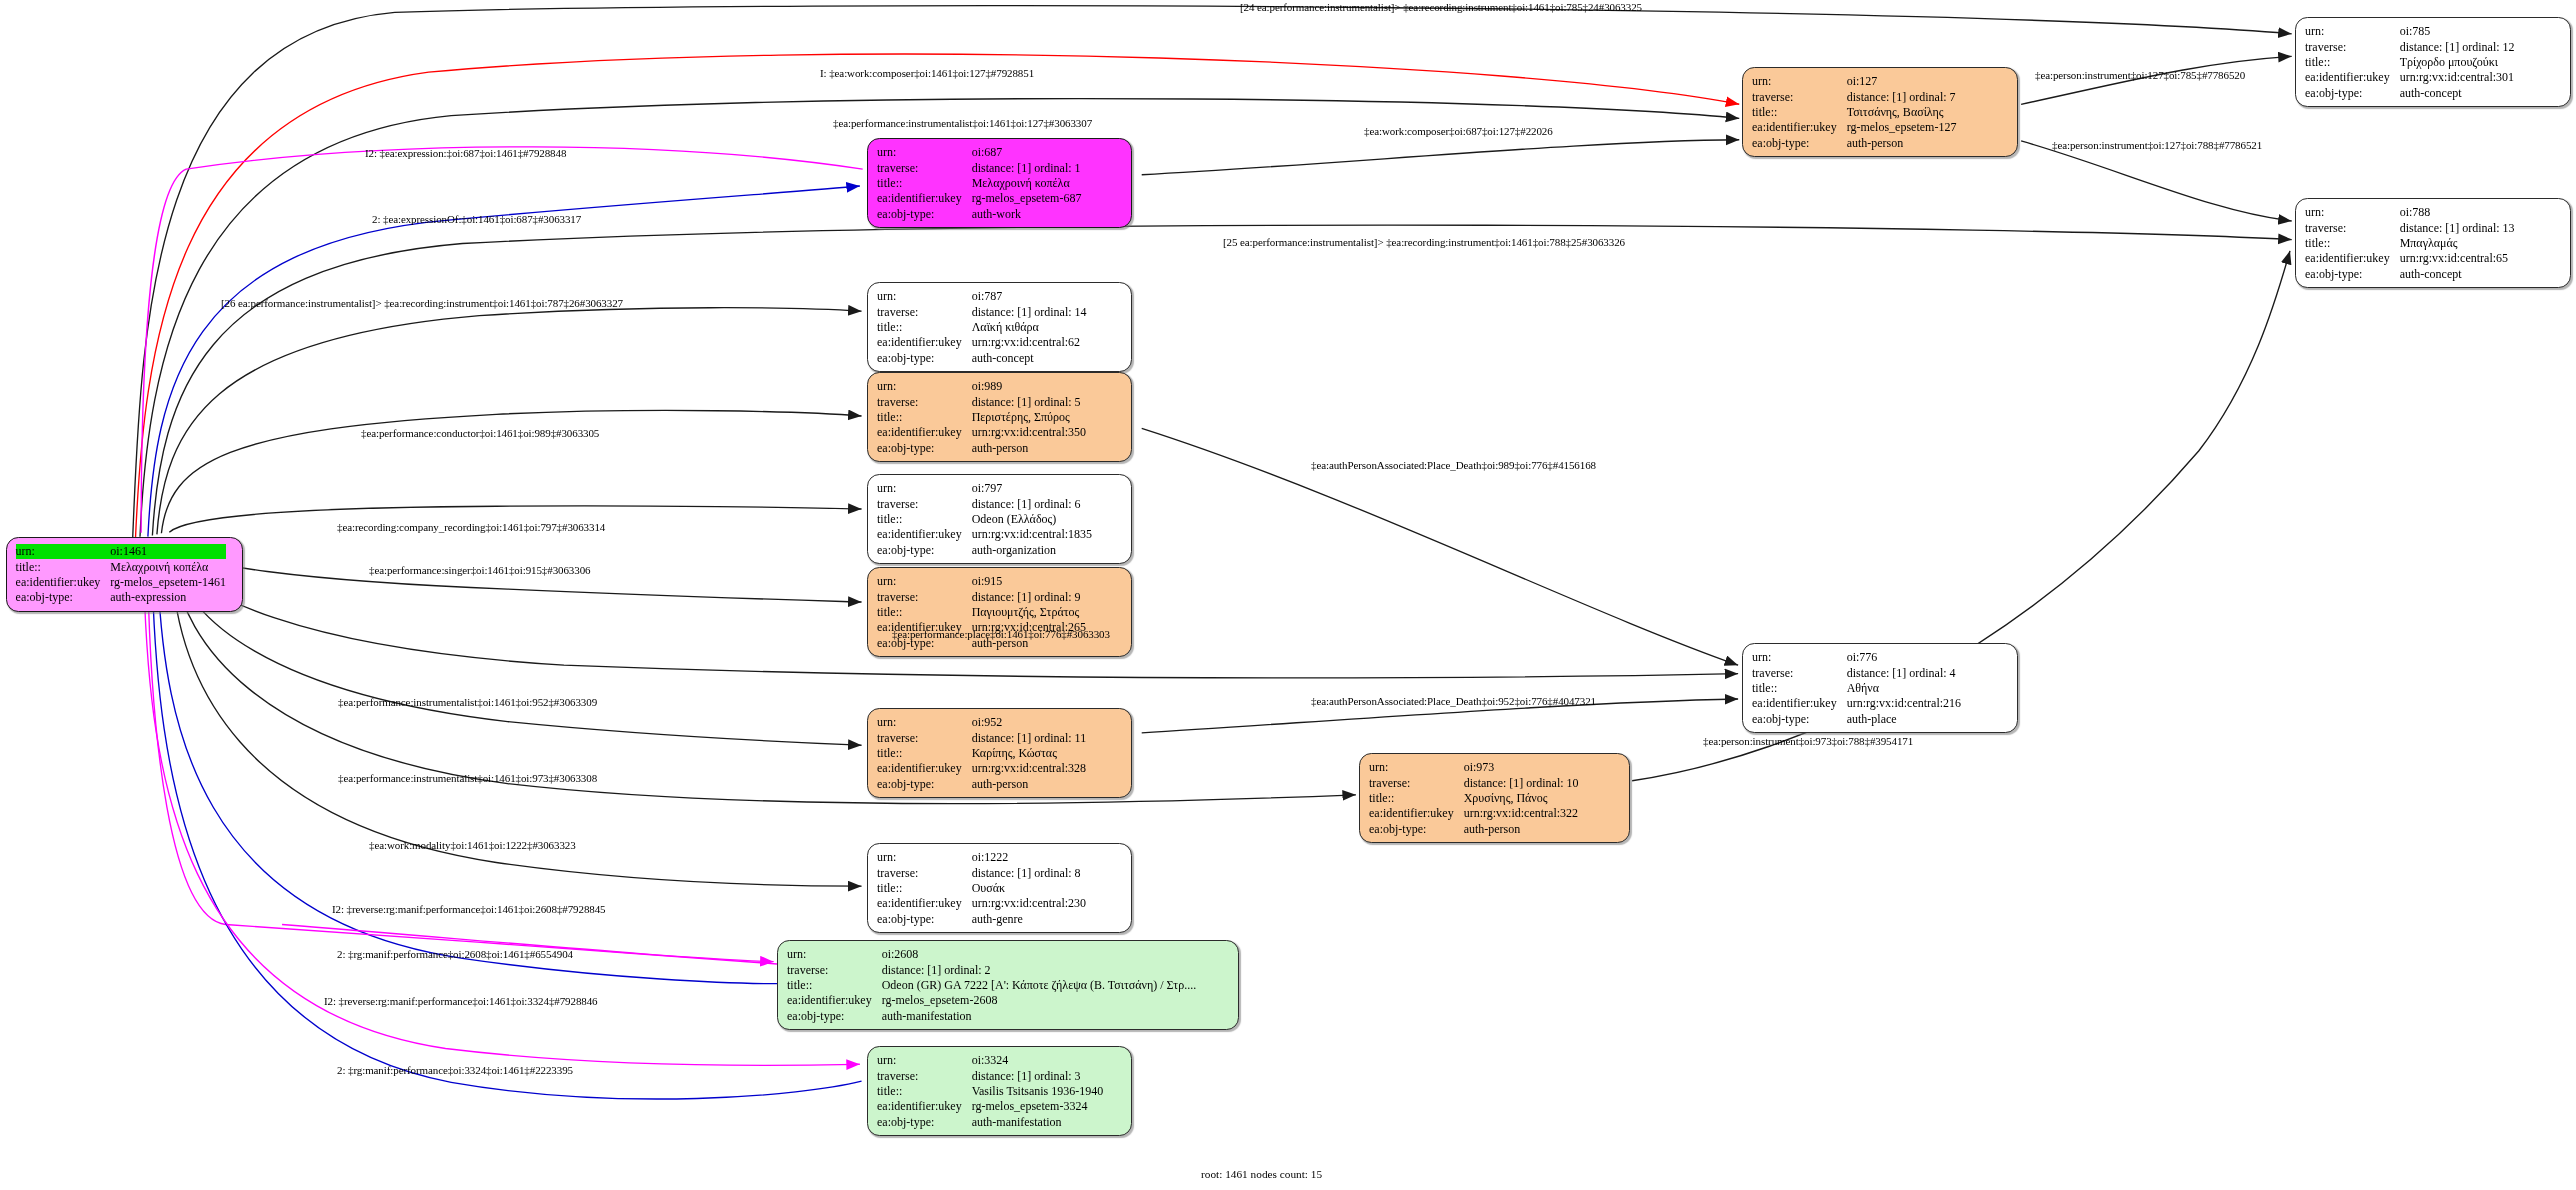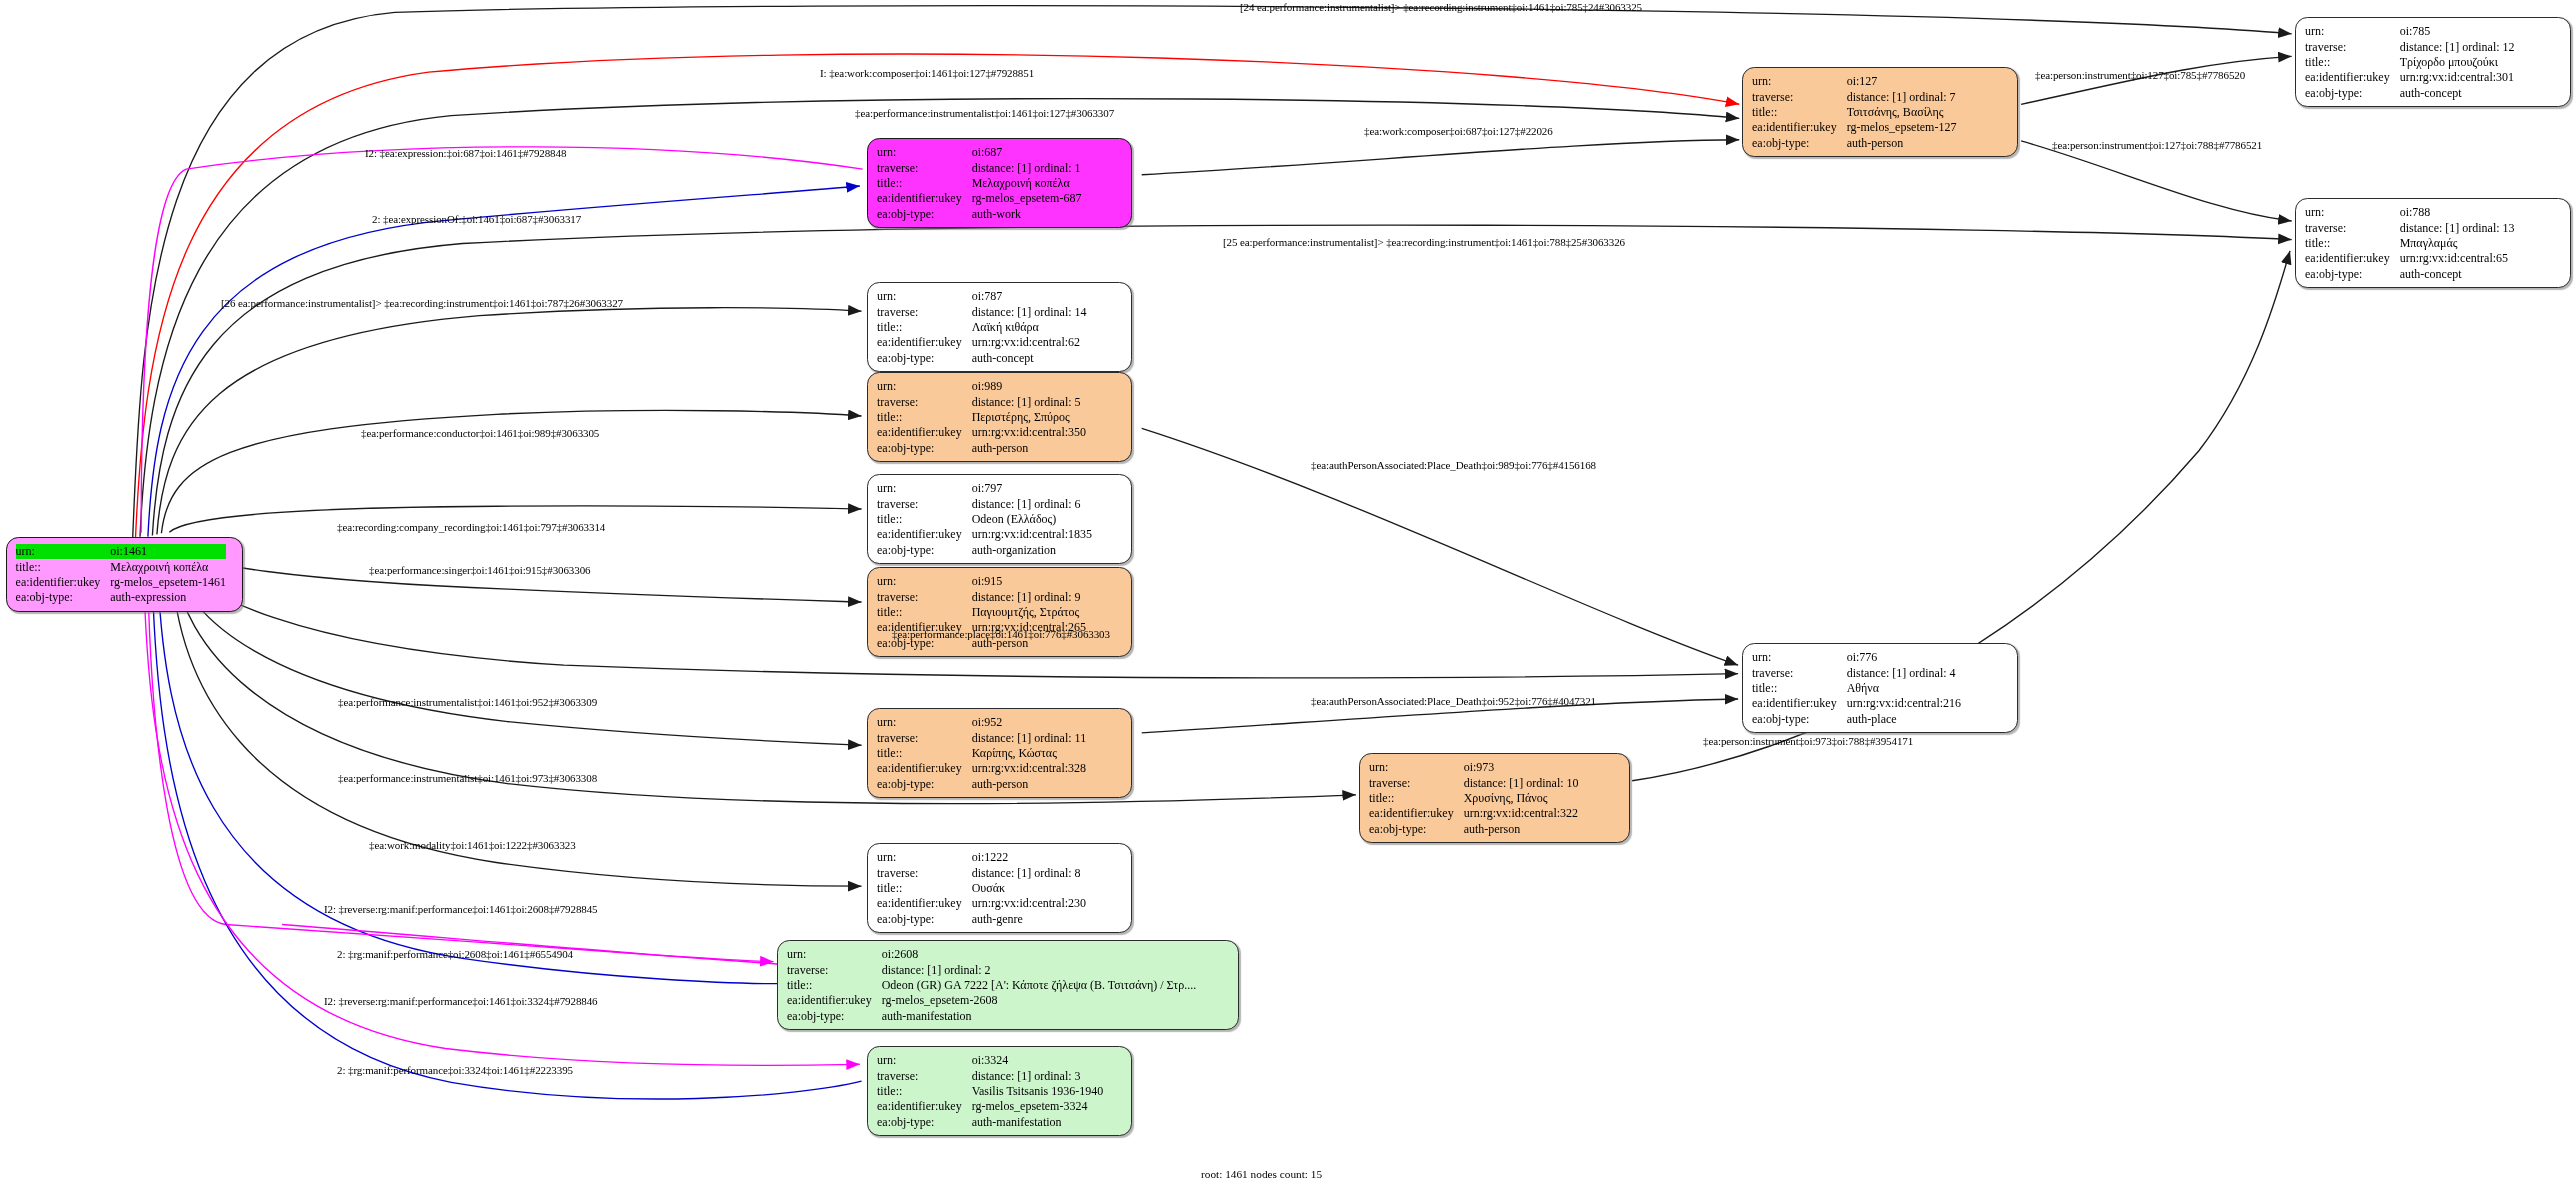--- a/index.html
+++ b/index.html
@@ -528,39 +528,39 @@
       <tr>
             <td class="k">ea:obj-type:</td>
             <td class="v">auth-manifestation</td>
           </tr>
     </tbody>
       </table>
   </div>
 
   <div class="edge-label" style="left:1240px;top:1.1px;">[24 ea:performance:instrumentalist]&gt; ‡ea:recording:instrument‡oi:1461‡oi:785‡24#3063325</div>
   <div class="edge-label" style="left:820px;top:67px;">I: ‡ea:work:composer‡oi:1461‡oi:127‡#7928851</div>
-  <div class="edge-label" style="left:833px;top:107px;margin-left:22px;">‡ea:performance:instrumentalist‡oi:1461‡oi:127‡#3063307</div>
+  <div class="edge-label" style="left:833px;top:117px;">‡ea:performance:instrumentalist‡oi:1461‡oi:127‡#3063307</div>
   <div class="edge-label" style="left:1364px;top:125px;">‡ea:work:composer‡oi:687‡oi:127‡#22026</div>
   <div class="edge-label" style="left:2035px;top:69px;">‡ea:person:instrument‡oi:127‡oi:785‡#7786520</div>
   <div class="edge-label" style="left:2035px;top:139px;margin-left:17px;">‡ea:person:instrument‡oi:127‡oi:788‡#7786521</div>
   <div class="edge-label" style="left:365px;top:147px;">I2: ‡ea:expression:‡oi:687‡oi:1461‡#7928848</div>
   <div class="edge-label" style="left:372px;top:213px;">2: ‡ea:expressionOf:‡oi:1461‡oi:687‡#3063317</div>
   <div class="edge-label" style="left:1223px;top:236px;">[25 ea:performance:instrumentalist]&gt; ‡ea:recording:instrument‡oi:1461‡oi:788‡25#3063326</div>
   <div class="edge-label" style="left:221px;top:297px;">[26 ea:performance:instrumentalist]&gt; ‡ea:recording:instrument‡oi:1461‡oi:787‡26#3063327</div>
   <div class="edge-label" style="left:361px;top:427px;">‡ea:performance:conductor‡oi:1461‡oi:989‡#3063305</div>
   <div class="edge-label" style="left:1311px;top:459px;">‡ea:authPersonAssociated:Place_Death‡oi:989‡oi:776‡#4156168</div>
   <div class="edge-label" style="left:337px;top:521px;">‡ea:recording:company_recording‡oi:1461‡oi:797‡#3063314</div>
   <div class="edge-label" style="left:369px;top:564px;">‡ea:performance:singer‡oi:1461‡oi:915‡#3063306</div>
   <div class="edge-label" style="left:868px;top:628px;margin-left:24px;">‡ea:performance:place‡oi:1461‡oi:776‡#3063303</div>
   <div class="edge-label" style="left:338px;top:696px;">‡ea:performance:instrumentalist‡oi:1461‡oi:952‡#3063309</div>
   <div class="edge-label" style="left:1311px;top:695px;">‡ea:authPersonAssociated:Place_Death‡oi:952‡oi:776‡#4047321</div>
   <div class="edge-label" style="left:1703px;top:735px;">‡ea:person:instrument‡oi:973‡oi:788‡#3954171</div>
   <div class="edge-label" style="left:338px;top:772px;">‡ea:performance:instrumentalist‡oi:1461‡oi:973‡#3063308</div>
   <div class="edge-label" style="left:369px;top:839px;">‡ea:work:modality‡oi:1461‡oi:1222‡#3063323</div>
-  <div class="edge-label" style="left:324px;top:903px;font-family:Liberation Serif, serif;">I2: ‡reverse:rg:manif:performance‡oi:1461‡oi:2608‡#7928845</div>
+  <div class="edge-label" style="left:332px;top:903px;font-family:Liberation Serif, serif;">I2: ‡reverse:rg:manif:performance‡oi:1461‡oi:2608‡#7928845</div>
   <div class="edge-label" style="left:337px;top:948px;">2: ‡rg:manif:performance‡oi:2608‡oi:1461‡#6554904</div>
   <div class="edge-label" style="left:324px;top:995px;">I2: ‡reverse:rg:manif:performance‡oi:1461‡oi:3324‡#7928846</div>
   <div class="edge-label" style="left:337px;top:1064px;">2: ‡rg:manif:performance‡oi:3324‡oi:1461‡#2223395</div>
 
   <div class="footer" style="left:1201px;top:1168px;">root: 1461 nodes count: 15</div>
 
 </div>
 
 
 </body></html>

